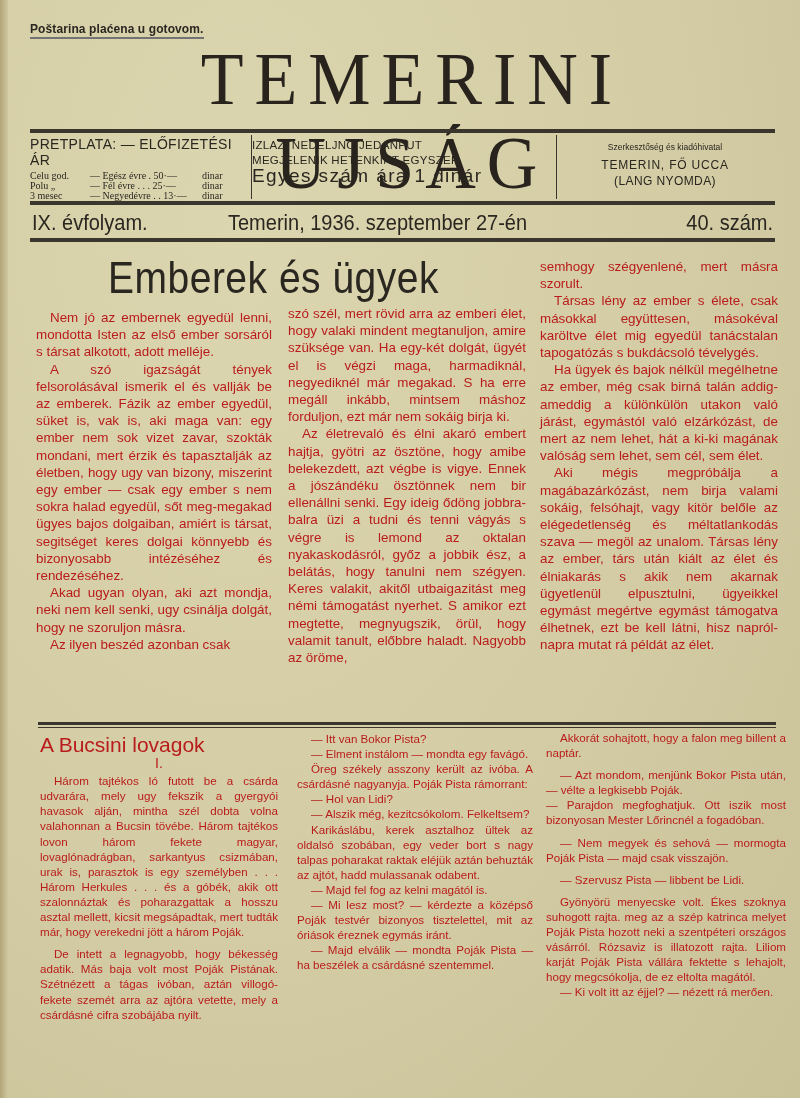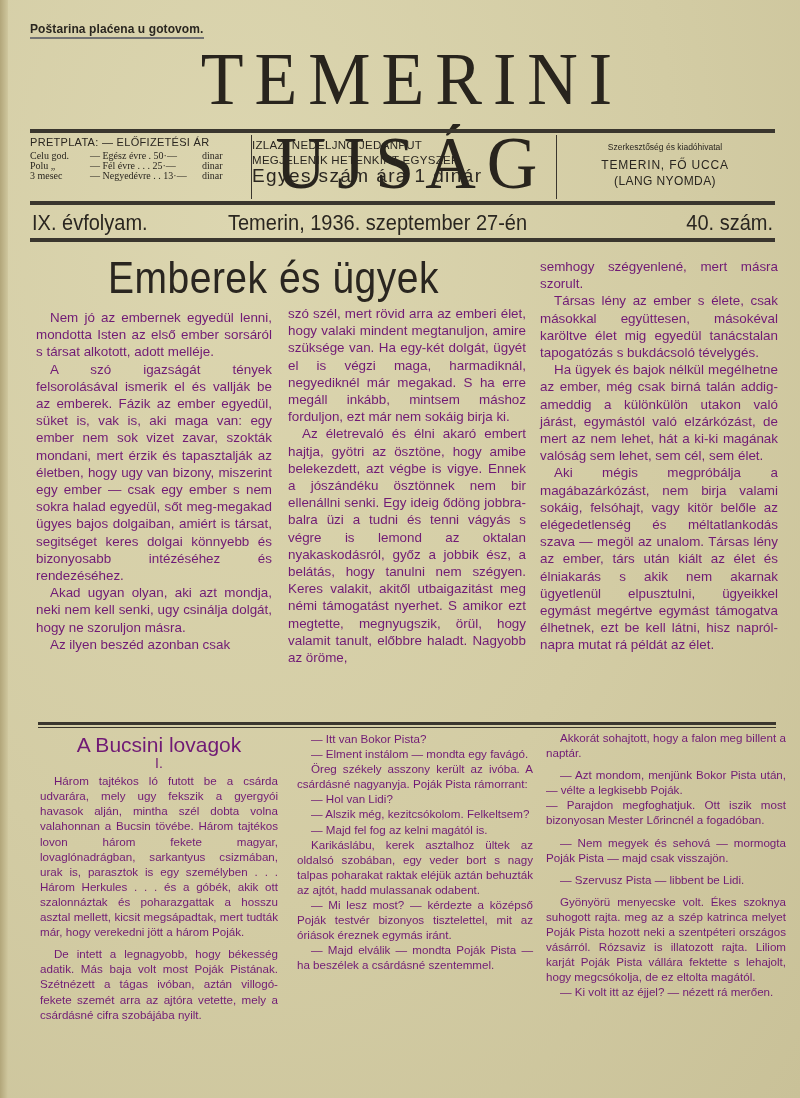--- a/index.html
+++ b/index.html
@@ -17,41 +17,41 @@
     font-weight:bold; font-size:12px; letter-spacing:0.1px;
     border-bottom:2px solid #737373; padding-bottom:1px; }
   .masthead { position:absolute; left:62px; top:42px; width:700px; text-align:center;
     font-family:"Liberation Serif", serif; font-size:70px; letter-spacing:11px;
     line-height:80px; color:#28241d; transform:scaleY(1.05); }
   .rule { position:absolute; left:30px; width:745px; background:#3a362e; }
   .rule.thick { height:4px; }
   .infobar { position:absolute; left:30px; top:133px; width:745px; height:66px; }
   .infobox { position:absolute; top:0; height:66px; }
   .vline { position:absolute; top:135px; width:1px; height:64px; background:#3a362e; }
-  .sub-h { font-family:"Liberation Sans", sans-serif; font-size:11px; letter-spacing:0.3px; margin:3px 0 3px 0; }
+  .sub-h { font-family:"Liberation Sans", sans-serif; font-size:14px; letter-spacing:0.3px; margin:3px 0 3px 0; }
   .sub-row { font-family:"Liberation Serif", serif; font-size:10px; line-height:10px; display:flex; }
   .sub-row .c1 { width:60px; }
   .sub-row .c2 { width:112px; }
   .sub-row .c3 { width:40px; }
   .center-info { font-family:"Liberation Sans", sans-serif; font-size:11.5px; line-height:15px; letter-spacing:0.3px; }
   .center-info .price { font-size:19px; letter-spacing:1.4px; }
   .right-info { font-family:"Liberation Sans", sans-serif; text-align:center; }
   .right-info .r1 { font-size:8.5px; margin-top:9px; }
   .right-info .r2 { font-size:12px; letter-spacing:0.8px; margin-top:6px; }
   .right-info .r3 { font-size:12px; letter-spacing:0.4px; margin-top:2px; }
   .dateline { position:absolute; left:30px; top:208px; width:745px; height:28px;
     font-family:"Liberation Sans", sans-serif; font-size:20px; line-height:28px; transform:scaleY(1.1); }
   .dateline span { position:absolute; top:0; }
   .headline { position:absolute; left:108px; top:254px; font-family:"Liberation Sans", sans-serif;
     font-size:39px; letter-spacing:0.5px; transform:scaleY(1.12); transform-origin:left top; }
   .col { position:absolute; font-family:"Liberation Sans", sans-serif; font-size:13.4px;
-    line-height:17.2px; text-align:justify; color:#701a75; }
+    line-height:17.2px; text-align:justify; color:#b91c1c; }
   .col p { margin:0; text-indent:14px; }
   .col p.noindent { text-indent:0; }
-  .story-title { font-family:"Liberation Sans", sans-serif; font-size:21px; text-align:center; }
+  .story-title { font-family:"Liberation Sans", sans-serif; font-size:21px; }
   .chapter { font-family:"Liberation Sans", sans-serif; font-size:14px; text-align:center; margin:4px 0 2px 0; }
   .small { font-size:11.6px; line-height:15.1px; }
   .small p.gap { margin-top:7px; }
   .sep { position:absolute; height:3px; background:#3a362e; }
   .sep2 { position:absolute; height:1px; background:#3a362e; }
 </style>
 </head>
 <body>
 
 <div class="left-edge"></div>
@@ -135,22 +135,22 @@
   <p>Három tajtékos ló futott be a csárda udvarára, mely ugy fekszik a gyergyói havasok alján, mintha szél dobta volna valahonnan a Bucsin tövébe. Három tajtékos lovon három fekete magyar, lovaglónadrágban, sarkantyus csizmában, urak is, parasztok is egy személyben . . . Három Herkules . . . és a góbék, akik ott szalonnáztak és poharazgattak a hosszu asztal mellett, kicsit megsápadtak, mert tudták már, hogy verekedni jött a három Poják.</p>
   <p class="gap">De intett a legnagyobb, hogy békesség adatik. Más baja volt most Poják Pistának. Szétnézett a tágas ivóban, aztán villogó-fekete szemét arra az ajtóra vetette, mely a csárdásné cifra szobájába nyilt.</p>
 </div>
 
 <div class="col small" style="left:297px; top:731px; width:236px;">
   <p>— Itt van Bokor Pista?</p>
   <p>— Elment instálom — mondta egy favágó.</p>
   <p>Öreg székely asszony került az ivóba. A csárdásné nagyanyja. Poják Pista rámorrant:</p>
   <p>— Hol van Lidi?</p>
   <p>— Alszik még, kezitcsókolom. Felkeltsem?</p>
+  <p>Karikáslábu, kerek asztalhoz ültek az oldalsó szobában, egy veder bort s nagy talpas poharakat raktak eléjük aztán behuzták az ajtót, hadd mulassanak odabent.</p>
   <p>— Majd fel fog az kelni magától is.</p>
-  <p>Karikáslábu, kerek asztalhoz ültek az oldalsó szobában, egy veder bort s nagy talpas poharakat raktak eléjük aztán behuzták az ajtót, hadd mulassanak odabent.</p>
   <p>— Mi lesz most? — kérdezte a középső Poják testvér bizonyos tisztelettel, mit az óriások éreznek egymás iránt.</p>
   <p>— Majd elválik — mondta Poják Pista — ha beszélek a csárdásné szentemmel.</p>
 </div>
 
 <div class="col small" style="left:546px; top:730px; width:240px;">
   <p>Akkorát sohajtott, hogy a falon meg billent a naptár.</p>
   <p class="gap">— Azt mondom, menjünk Bokor Pista után,— vélte a legkisebb Poják.</p>
   <p class="noindent">— Parajdon megfoghatjuk. Ott iszik most bizonyosan Mester Lőrincnél a fogadóban.</p>
   <p class="gap">— Nem megyek és sehová — mormogta Poják Pista — majd csak visszajön.</p>
   <p class="gap">— Szervusz Pista — libbent be Lidi.</p>

